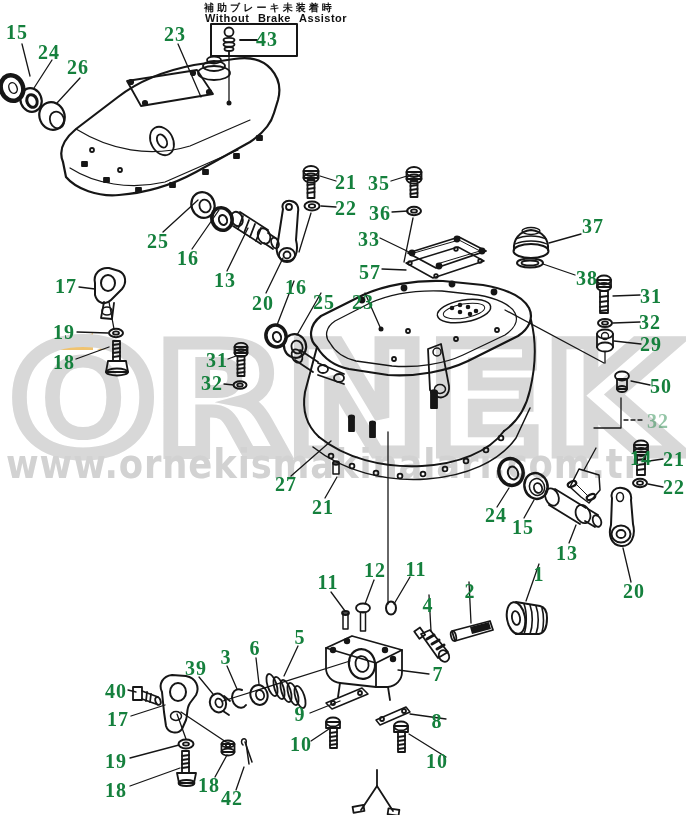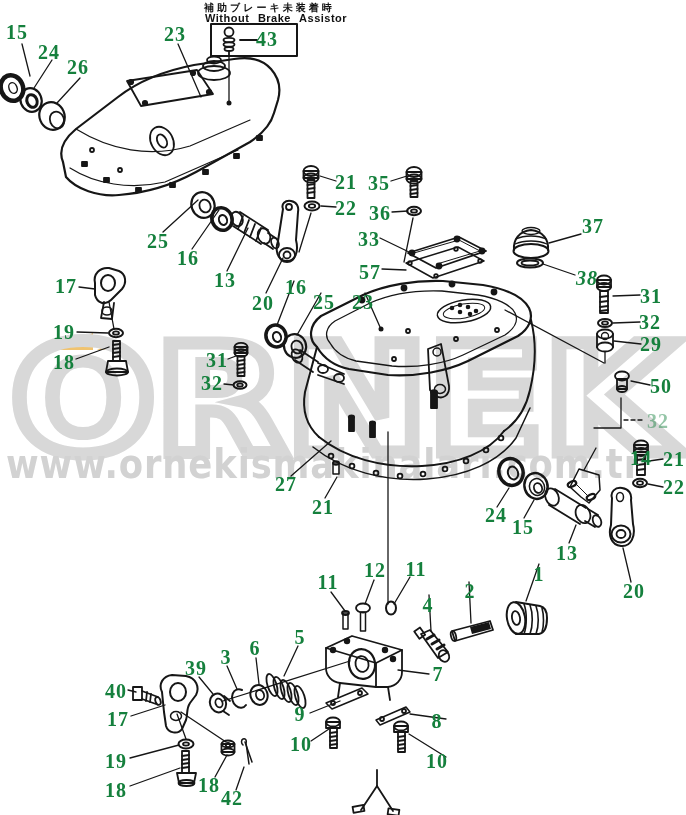--- a/index.html
+++ b/index.html
@@ -570,21 +570,21 @@
       <span class="callout" style="left: 64px; top: 362px;">18</span>
       <span class="callout" style="left: 217px; top: 360px;">31</span>
       <span class="callout" style="left: 212px; top: 383px;">32</span>
       <span class="callout" style="left: 346px; top: 182px;">21</span>
       <span class="callout" style="left: 346px; top: 208px;">22</span>
       <span class="callout" style="left: 379px; top: 183px;">35</span>
       <span class="callout" style="left: 380px; top: 213px;">36</span>
       <span class="callout" style="left: 369px; top: 239px;">33</span>
       <span class="callout" style="left: 370px; top: 272px;">57</span>
       <span class="callout" style="left: 593px; top: 226px;">37</span>
-      <span class="callout" style="left: 587px; top: 278px; font-style: italic;">38</span>
+      <span class="callout" style="left: 587px; top: 278px;">38</span>
       <span class="callout" style="left: 651px; top: 296px;">31</span>
       <span class="callout" style="left: 650px; top: 322px;">32</span>
       <span class="callout" style="left: 651px; top: 344px;">29</span>
       <span class="callout" style="left: 661px; top: 386px;">50</span>
       <span class="callout" style="left: 296px; top: 287px;">16</span>
       <span class="callout" style="left: 324px; top: 302px;">25</span>
       <span class="callout" style="left: 363px; top: 302px;">23</span>
       <span class="callout" style="left: 286px; top: 484px;">27</span>
       <span class="callout" style="left: 323px; top: 507px;">21</span>
       <span class="callout muted" style="left: 658px; top: 421px;">32</span>

